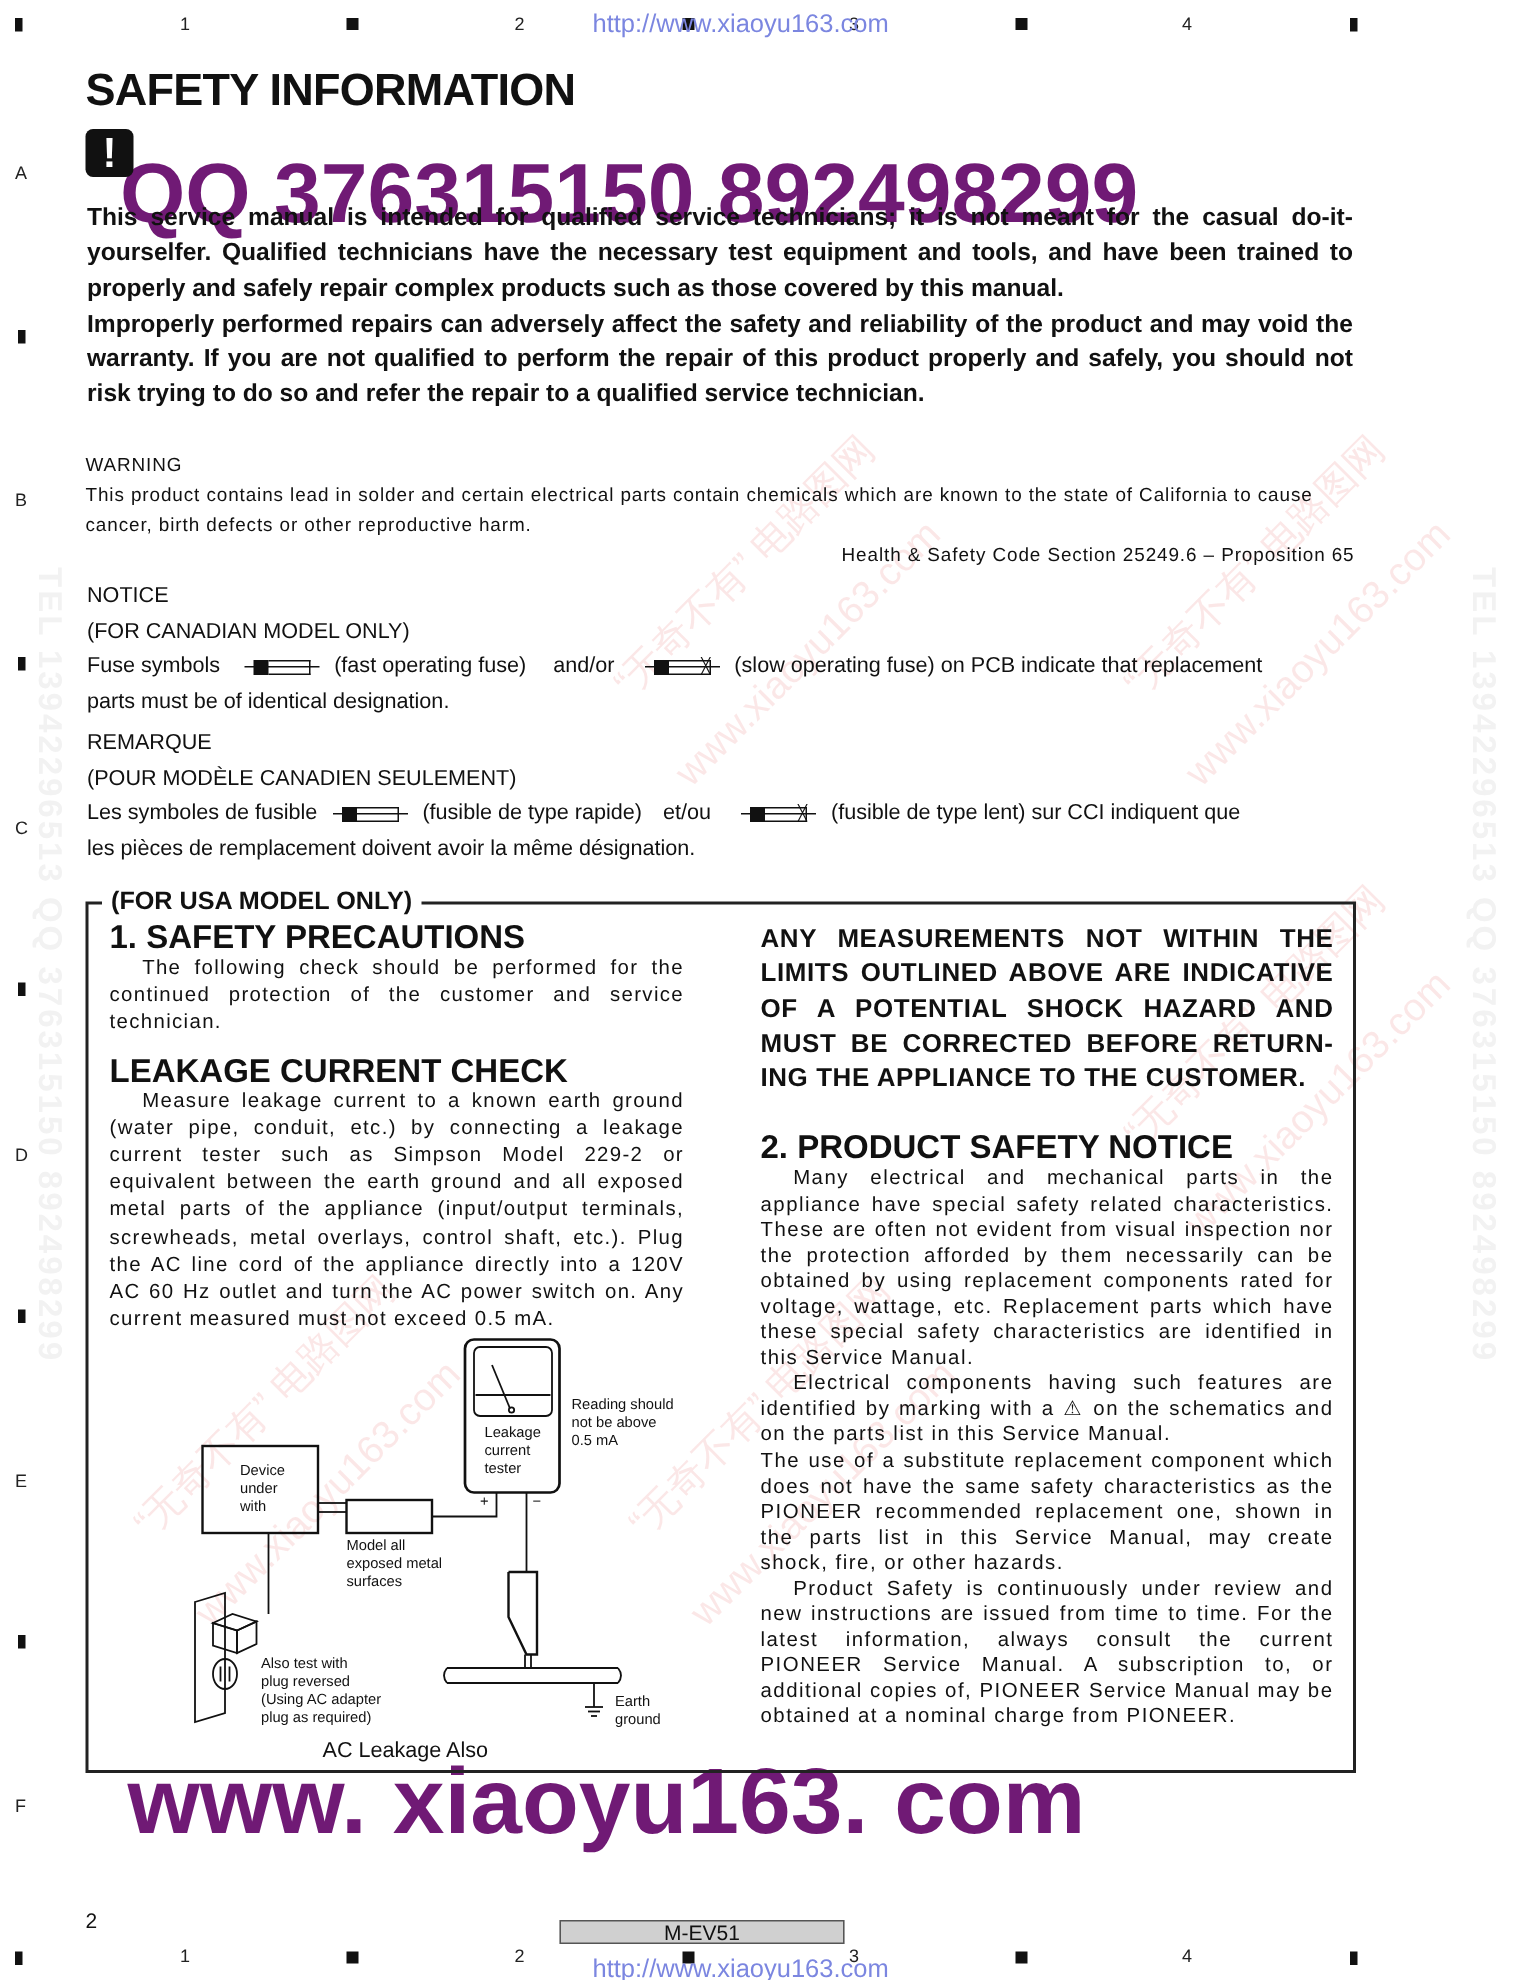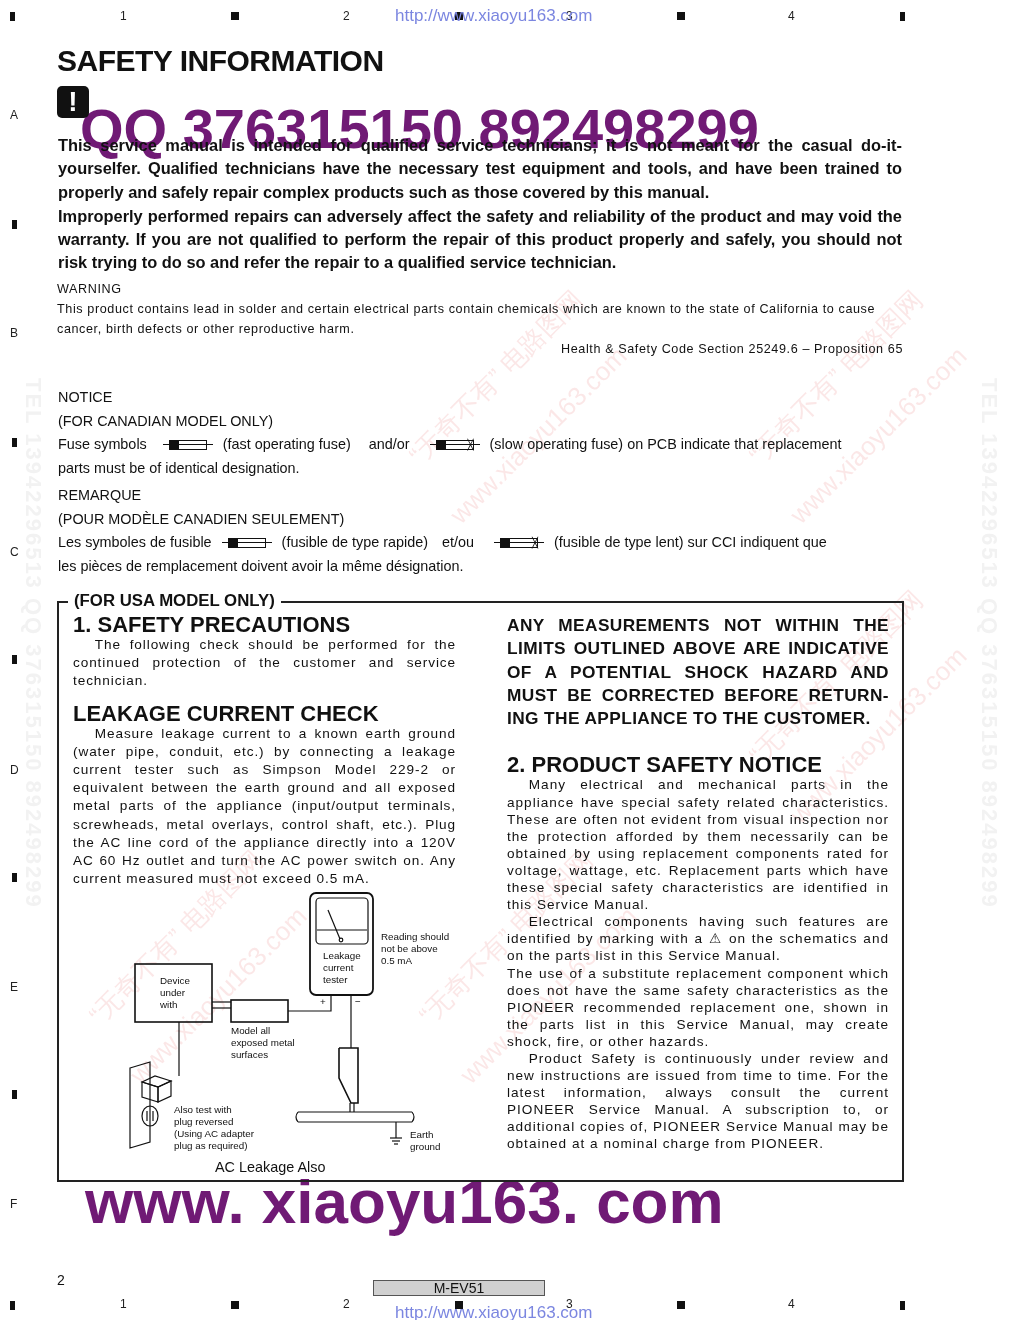--- a/index.html
+++ b/index.html
@@ -21,21 +21,21 @@
   .url { position: absolute; font-size: 17px; color: #7b86e0; }
 
   h1.title { position: absolute; left: 57px; top: 44px; font-size: 30px; font-weight: bold; letter-spacing: -0.5px; }
   .caution-icon { position: absolute; left: 57px; top: 86px; width: 32px; height: 32px; background: #111; border-radius: 5px; color: #fff; font-weight: bold; font-size: 28px; text-align: center; line-height: 32px; }
 
   .intro { position: absolute; left: 57px; top: 133px; width: 846px; font-size: 16.4px; font-weight: bold; line-height: 23.3px; text-align: justify; }
   .intro p { margin: 1px; }
   .intro .last { text-align-last: left; }
 
   .small { font-size: 12.6px; letter-spacing: 0.6px; line-height: 20px; }
-  .warning { position: absolute; left: 57px; top: 279px; width: 846px; }
+  .warning { position: absolute; left: 57px; top: 300px; width: 846px; }
   .warning .prop { text-align: right; }
 
   .notice { position: absolute; left: 58px; width: 846px; font-size: 14.4px; line-height: 23.5px; }
   .fuse-line { display: flex; align-items: center; white-space: nowrap; }
   .fuse { display: inline-block; position: relative; width: 50px; height: 10px; margin: 0 10px; vertical-align: middle; }
   .fuse .lead { position: absolute; top: 4px; height: 1px; background: #111; left: 0; right: 0; }
   .fuse .blk { position: absolute; left: 6px; top: 0; width: 10px; height: 10px; background: #111; }
   .fuse .body { position: absolute; left: 16px; top: 0; width: 28px; height: 10px; border-top: 1px solid #111; border-bottom: 1px solid #111; border-right: 1px solid #111; }
   .fuse .slow { position: absolute; right: 4px; top: 0; width: 8px; height: 10px; font-size: 10px; line-height: 10px; }
 
@@ -50,21 +50,21 @@
   .body-t .ind { text-indent: 1.6em; }
   .body-t p.last { text-align-last: left; }
   .caps { font-size: 17.3px; font-weight: bold; line-height: 23.3px; letter-spacing: 0.4px; text-align: justify; text-align-last: justify; }
   .caps .l5 { text-align-last: left; }
 
   .diagram { position: absolute; left: 120px; top: 888px; width: 340px; height: 300px; z-index: 3; }
   .diag-label { position: absolute; font-size: 9.8px; line-height: 12px; color: #111; }
   .diag-caption { position: absolute; font-size: 14.4px; }
 
   .page-num { position: absolute; left: 57px; top: 1272px; font-size: 14px; }
-  .model-box { position: absolute; left: 373px; top: 1280px; width: 172px; height: 16px; background: #d0d0d0; border: 1px solid #555; text-align: center; font-size: 14px; line-height: 15px; }
+  .model-box { position: absolute; left: 373px; top: 1280px; width: 190px; height: 16px; background: #d0d0d0; border: 1px solid #555; text-align: center; font-size: 14px; line-height: 15px; }
 </style>
 </head>
 <body>
 
 <div class="wm-big" style="left:80px; top:96px; font-size:56px;">QQ 376315150    892498299</div>
 <div class="wm-big" style="left:85px; top:1166px; font-size:62px;">www. xiaoyu163. com</div>
 <div class="wm-side" style="left:46px; top:378px;">TEL 13942296513   QQ 376315150   892498299</div>
 <div class="wm-side" style="left:1002px; top:378px;">TEL 13942296513   QQ 376315150   892498299</div>
 <div class="wm-red" style="left:380px; top:360px;">“无奇不有” 电路图网</div>
 <div class="wm-red" style="left:420px; top:420px;">www.xiaoyu163.com</div>

